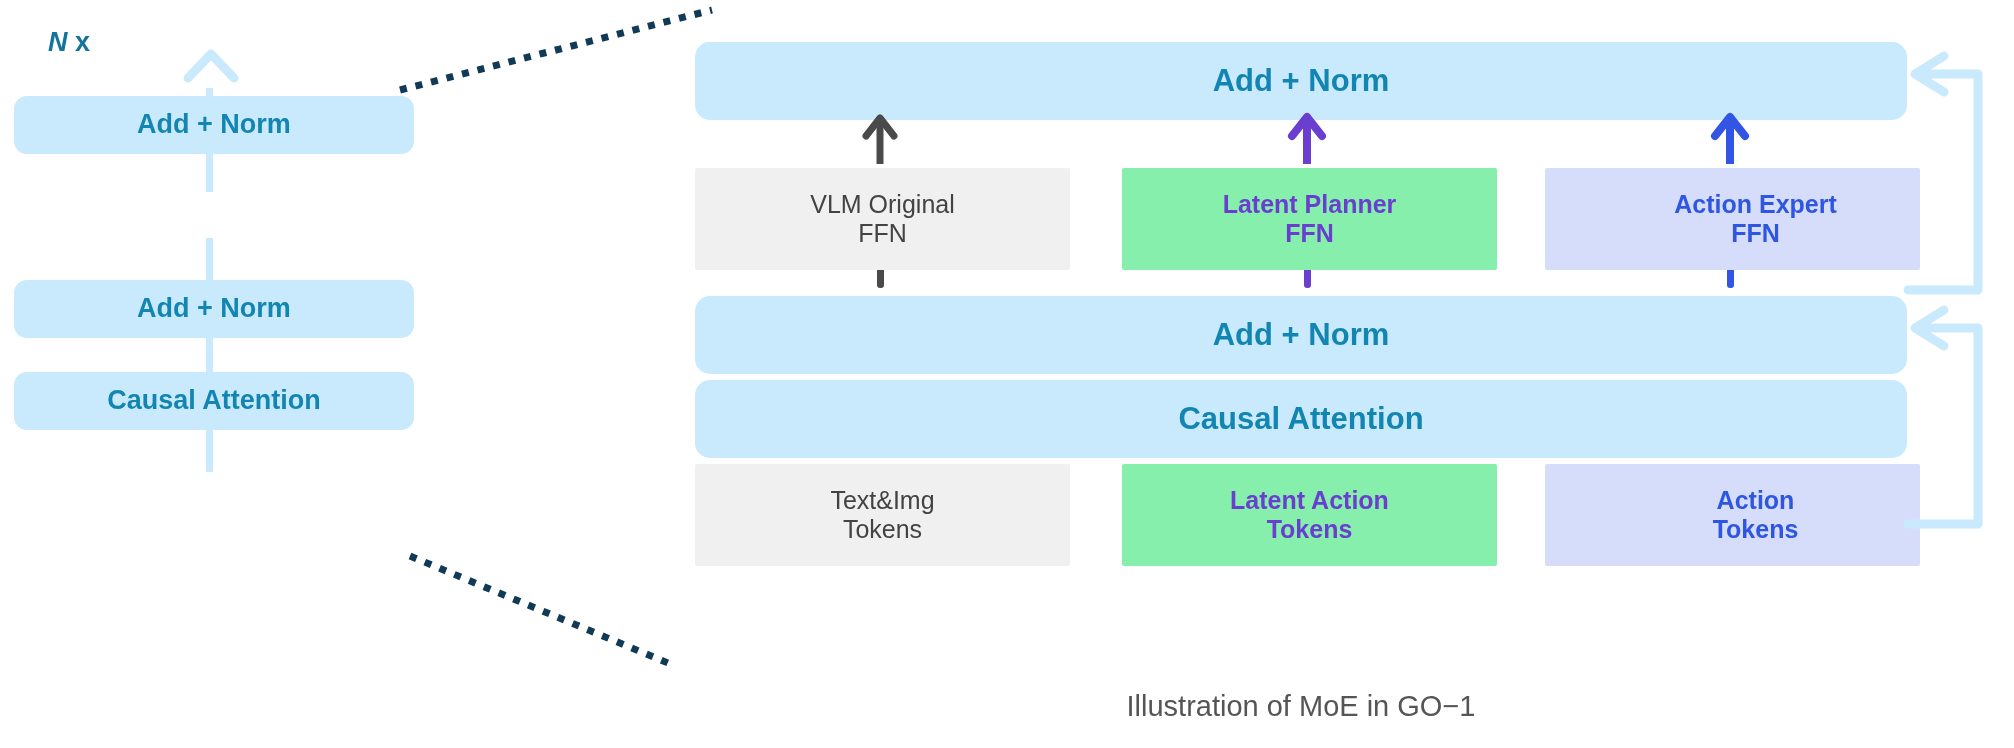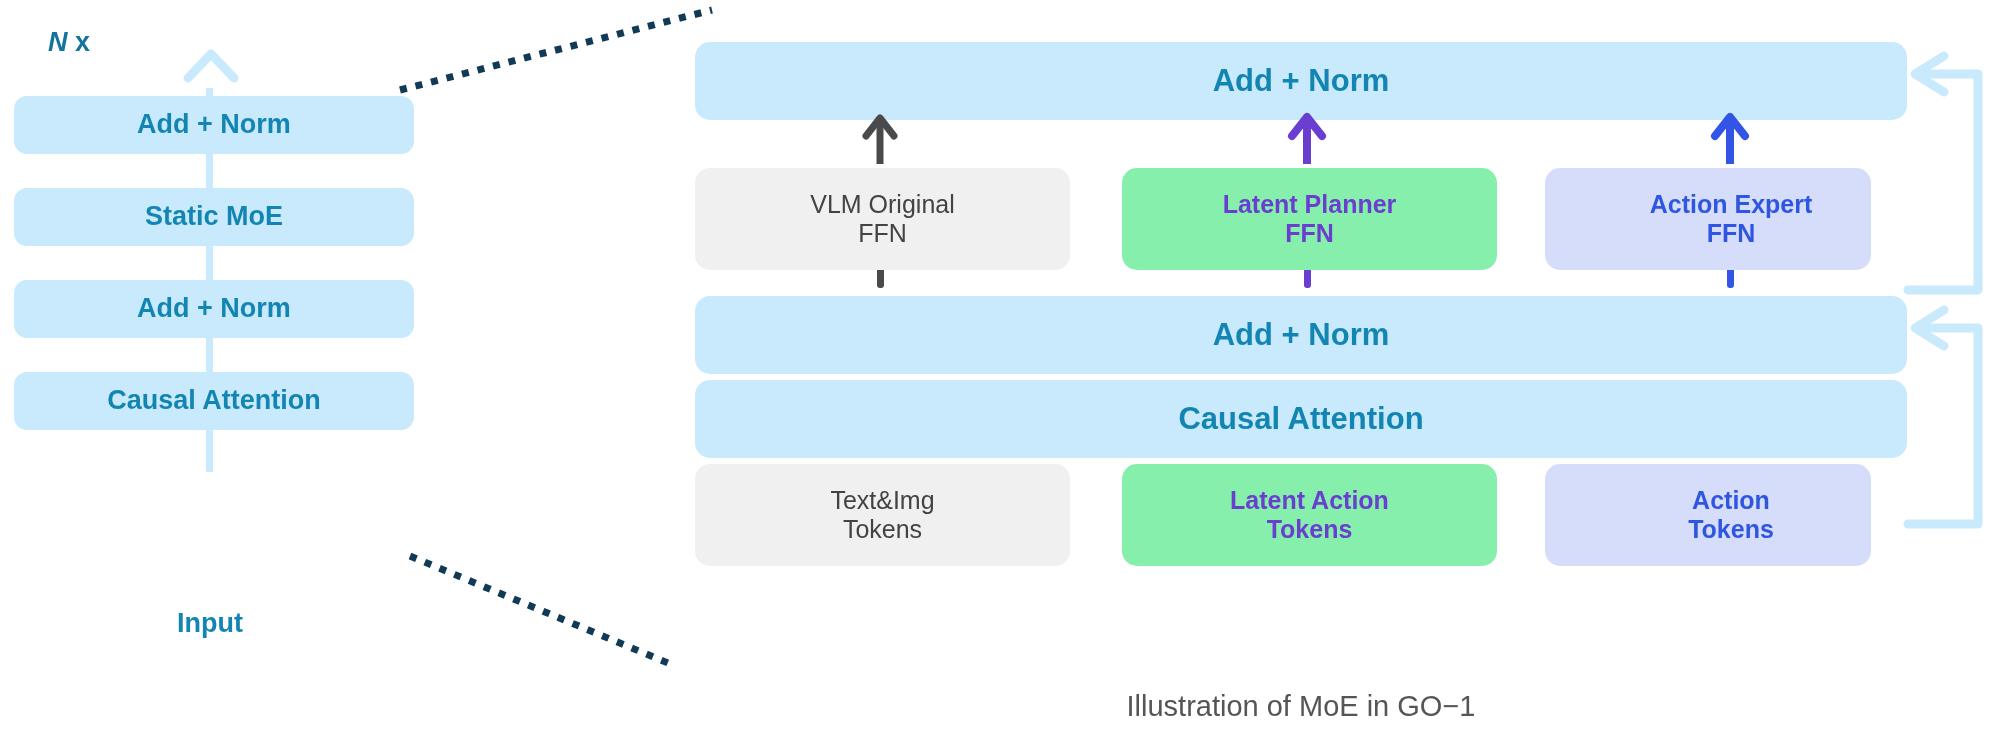--- a/index.html
+++ b/index.html
@@ -34,24 +34,24 @@
   #nx-label i{font-style:italic;font-weight:800;}
   #input-label{
     position:absolute;left:0;top:608px;width:420px;text-align:center;
     color:#1385b2;font-size:27px;font-weight:700;
   }
   #up-arrow{position:absolute;left:176px;top:42px;}
 
   
   #right-panel{position:absolute;left:0;top:0;width:2014px;height:748px;}
   .wide{left:695px;width:1212px;height:78px;font-size:31px;border-radius:15px;}
-  .col{height:102px;font-size:25px;border-radius:15px;}
+  .col{height:102px;font-size:25px;border-radius:2px;}
   .c1{left:695px;width:375px;}
   .c2{left:1122px;width:375px;}
-  .c3{left:1545px;width:326px;padding-left:46px;}
+  .c3{left:1545px;width:375px;padding-left:46px;}
 
   .vline{position:absolute;width:7px;border-radius:3px;}
   .vl-grey{background:#4a4a4a;}
   .vl-purple{background:#6a3fd0;}
   .vl-indigo{background:#3355e6;}
 
   
   #caption{
     position:absolute;left:695px;top:690px;width:1212px;text-align:center;
     color:#555555;font-size:29px;font-weight:400;
@@ -73,25 +73,23 @@
     <div class="lconn" style="top:146px;height:46px;"></div>
     <div class="lconn" style="top:238px;height:46px;"></div>
     <div class="lconn" style="top:330px;height:46px;"></div>
     <div class="lconn" style="top:422px;height:50px;"></div>
 
     <svg id="up-arrow" width="70" height="60" viewBox="0 0 70 60">
       <path d="M12 36 L35 12 L58 36" fill="none" stroke="#c9eafc" stroke-width="9" stroke-linecap="round" stroke-linejoin="round"></path>
     </svg>
 
     <div class="box blue lbox" style="top:88px;">Add + Norm</div>
-    <div class="box blue lbox" style="top:180px;">Static MoE</div>
     <div class="box blue lbox" style="top:272px;">Add + Norm</div>
     <div class="box blue lbox" style="top:364px;">Causal Attention</div>
 
-    <div id="input-label">Input</div>
   </div>
 
   <div id="right-panel">
 
     <div class="vline vl-grey" style="left:877px;top:216px;height:72px;"></div>
     <div class="vline vl-grey" style="left:877px;top:300px;height:44px;"></div>
     <div class="vline vl-grey" style="left:877px;top:384px;height:48px;"></div>
     <div class="vline vl-grey" style="left:877px;top:472px;height:72px;"></div>
 
     <div class="vline vl-purple" style="left:1304px;top:216px;height:72px;"></div>

